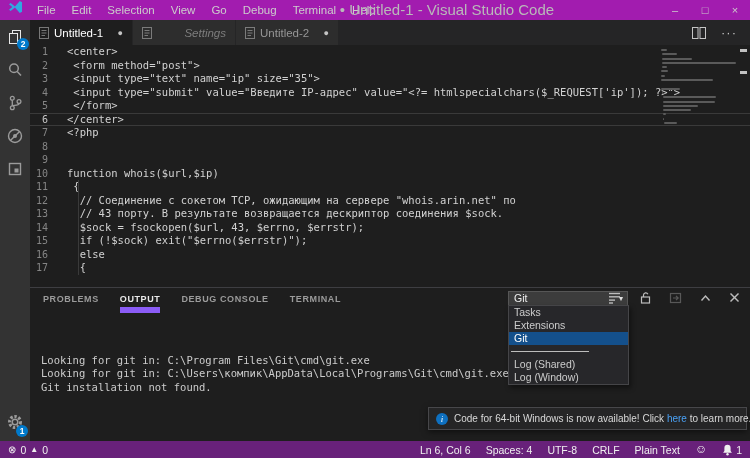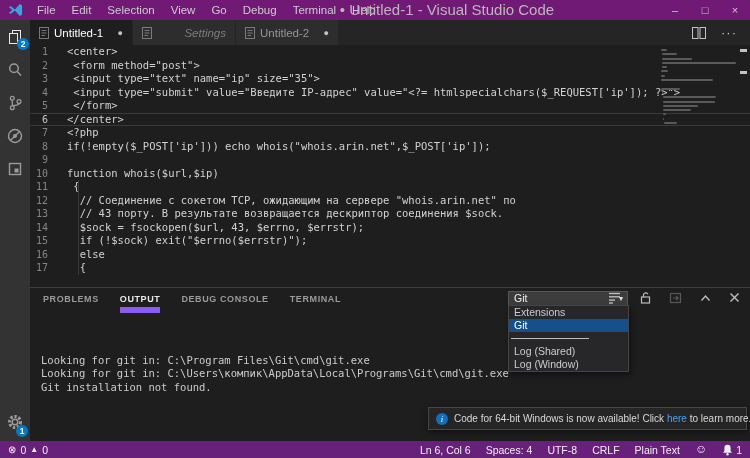--- a/index.html
+++ b/index.html
@@ -1,22 +1,22 @@
 <!DOCTYPE html>
 <html><head>
 <meta charset="utf-8">
 <style>
   * { margin:0; padding:0; box-sizing:border-box; }
   body { background:#000; }
   .app{ position:relative; width:750px; height:458px; background:#1E1E1E; overflow:hidden;
         font-family:"Liberation Sans", sans-serif; -webkit-font-smoothing:antialiased; }
 
   
-  .titlebar{ position:absolute; left:0; top:0; right:0; height:20px; background:#701a75;
-             display:flex; align-items:center; z-index:80;}
+  .titlebar{ position:absolute; left:0; top:0; right:0; height:20px; background:#a21caf;
+             display:flex; z-index:80;}
   .logo{ width:15px; height:14px; margin:0 6px 0 8px; flex:none;}
   .menubar{ display:flex; }
   .menu-item{ padding:0 8px; font-size:11.5px; line-height:20px; color:#CCCCCC; cursor:default;}
   .win-title{ position:absolute; left:447px; transform:translateX(-50%); font-size:15px;
               line-height:20px; color:#B9B9B9; white-space:nowrap;}
   .win-controls{ position:absolute; right:0; top:0; display:flex;}
   .wc{ width:30px; text-align:center; line-height:20px; color:#CCCCCC; font-size:11px;}
 
   
   .activitybar{ position:absolute; left:0; top:20px; bottom:17px; width:30px; background:#333333; z-index:20;}
@@ -253,21 +253,20 @@
           <span class="ct">&lt;/center&gt;</span>
         </div>
 
         <div class="line">
           <span class="ln">7</span>
           <span class="ct">&lt;?php</span>
         </div>
 
         <div class="line">
           <span class="ln">8</span>
-          <span class="ct">if(!empty($_POST['ip'])) echo whois("whois.arin.net",$_POST['ip']);</span>
         </div>
 
         <div class="line">
           <span class="ln">9</span>
           <span class="ct"></span>
         </div>
 
         <div class="line">
           <span class="ln">10</span>
           <span class="ct">function whois($url,$ip)</span>
@@ -372,20 +371,21 @@
           <line x1="9.5" y1="1.5" x2="1.5" y2="9.5"></line>
       </svg>
     </div>
     <div class="output">
       
     <div>Looking for git in: C:\Program Files\Git\cmd\git.exe</div><div>Looking for git in: C:\Users\компик\AppData\Local\Programs\Git\cmd\git.exe</div><div>Git installation not found.</div></div>
   </div>
 
   <div class="dropdown">
 
+      <div class="dd-item">Tasks</div>
 
       <div class="dd-item">Extensions</div>
 
       <div class="dd-item selected">Git</div>
 
       <div class="dd-item separator"></div>
 
 
 
       <div class="dd-item">Log (Shared)</div>

